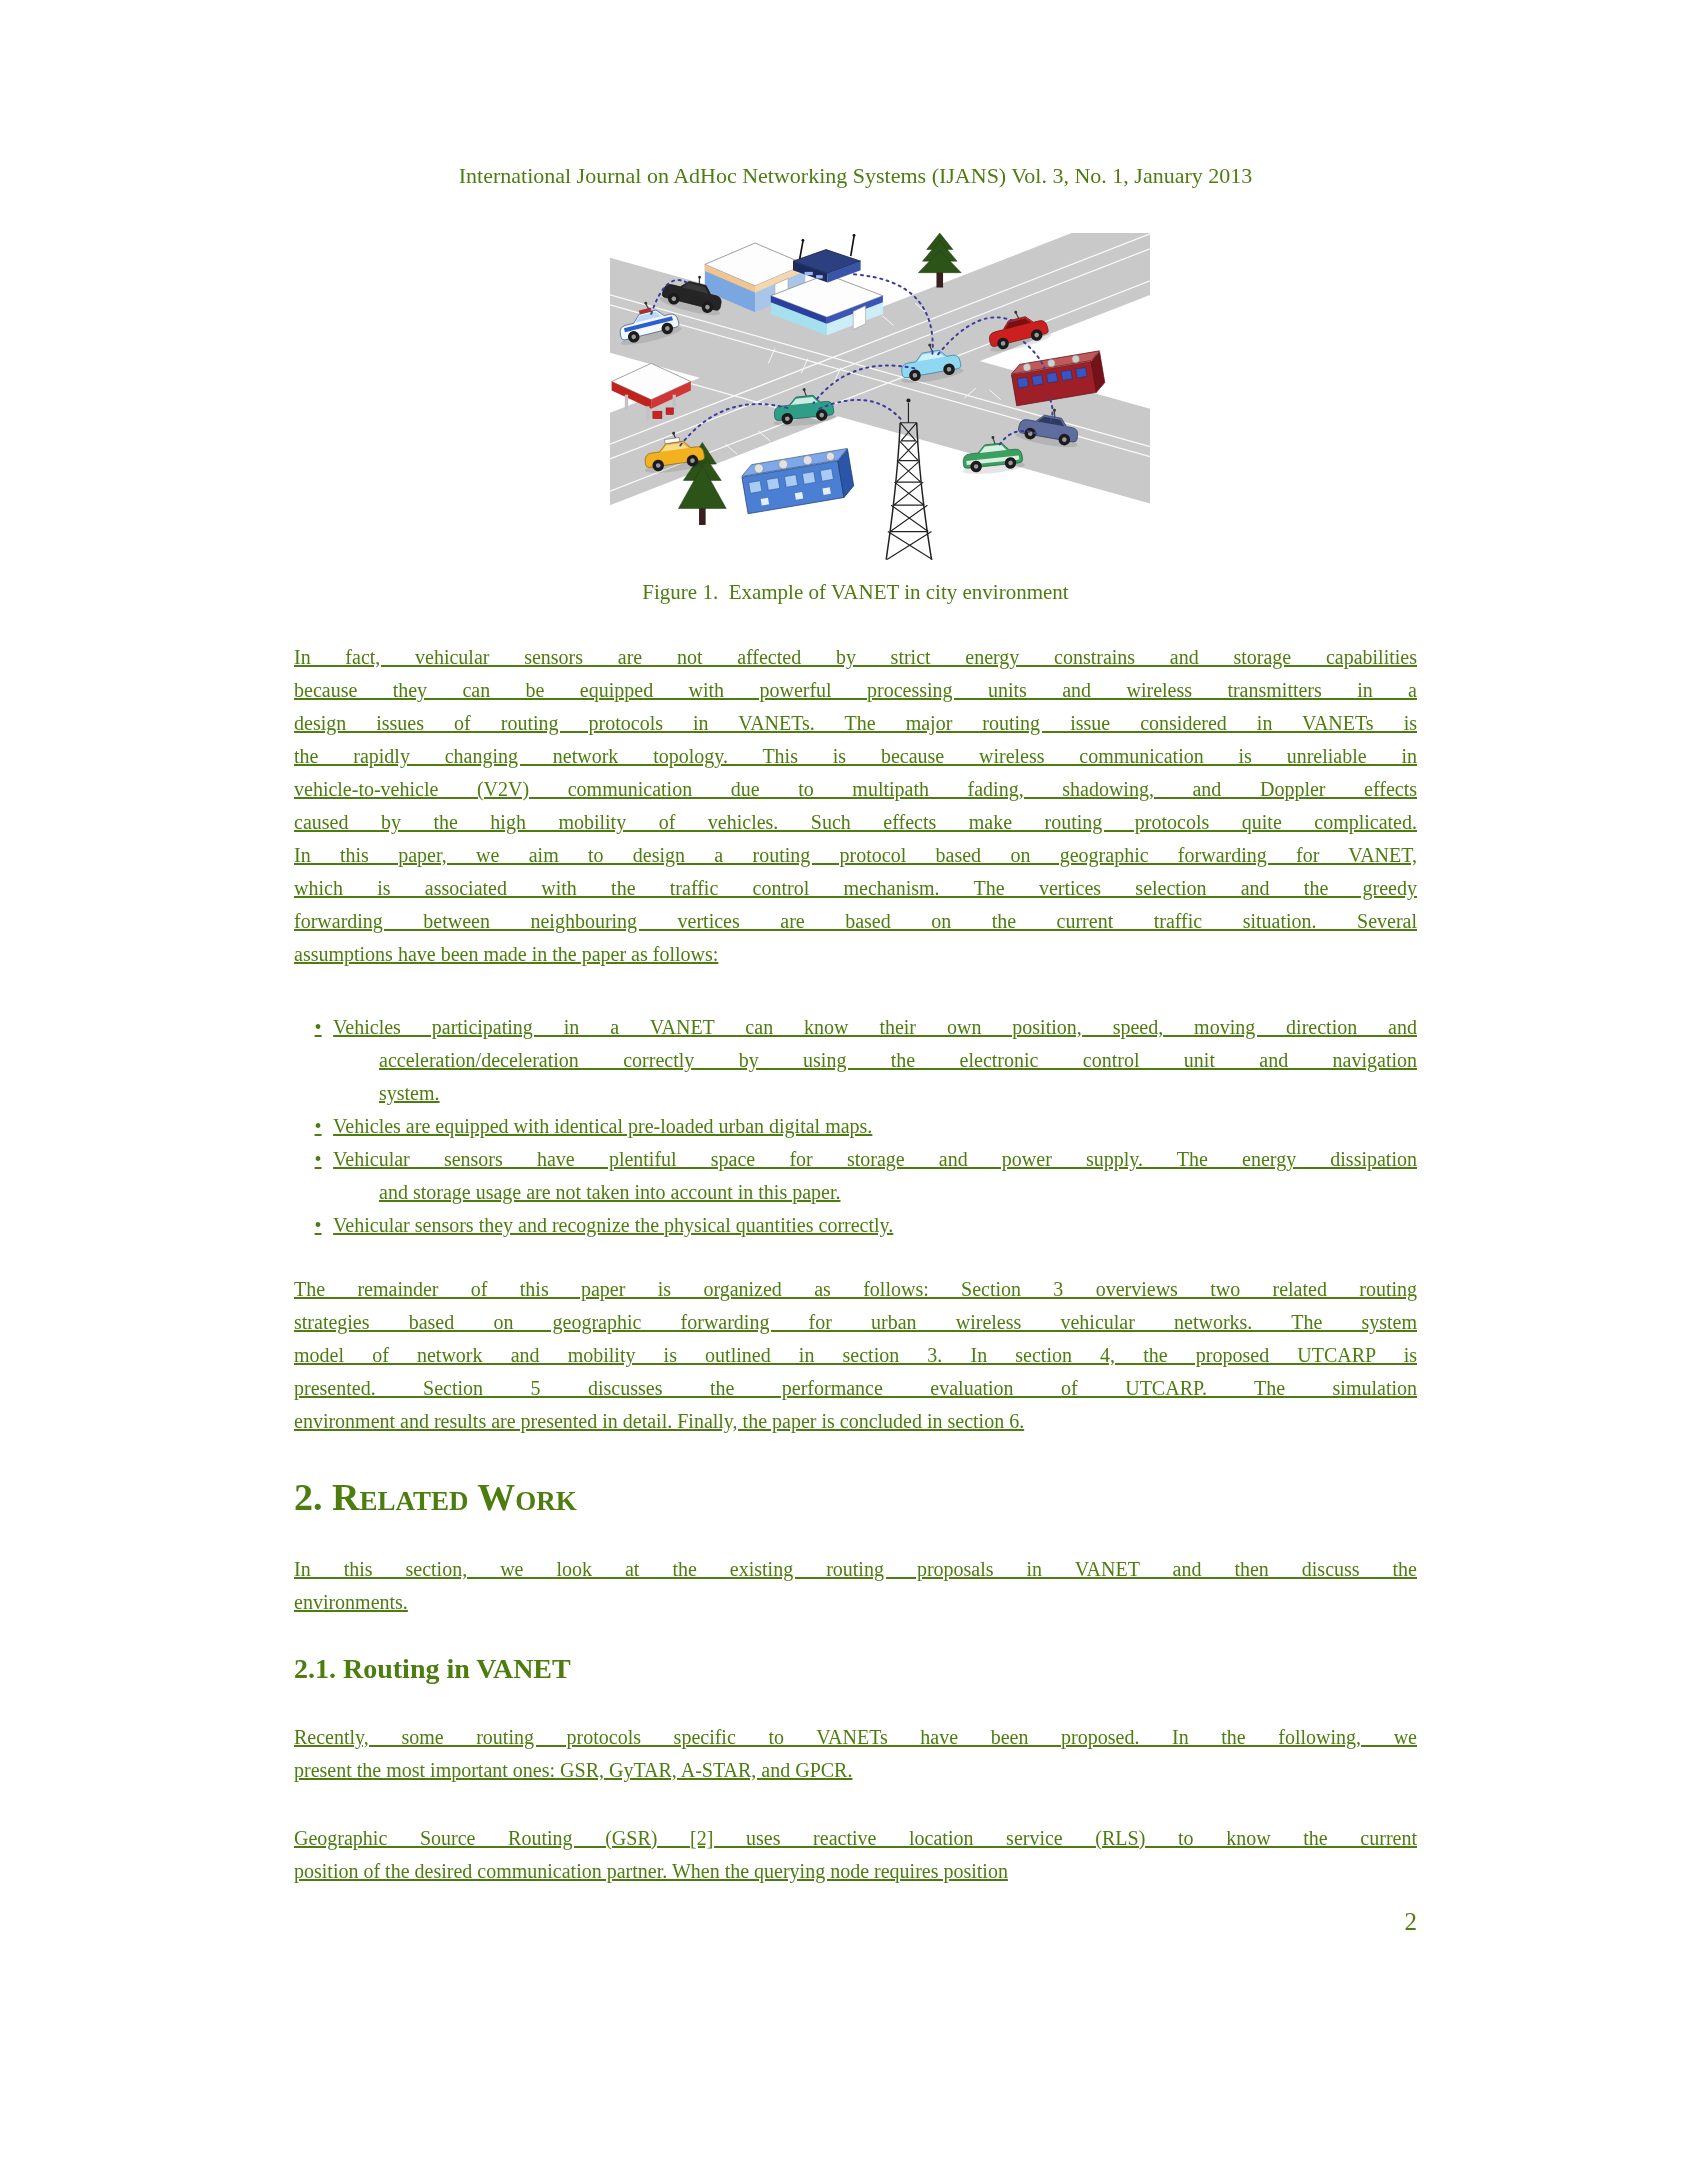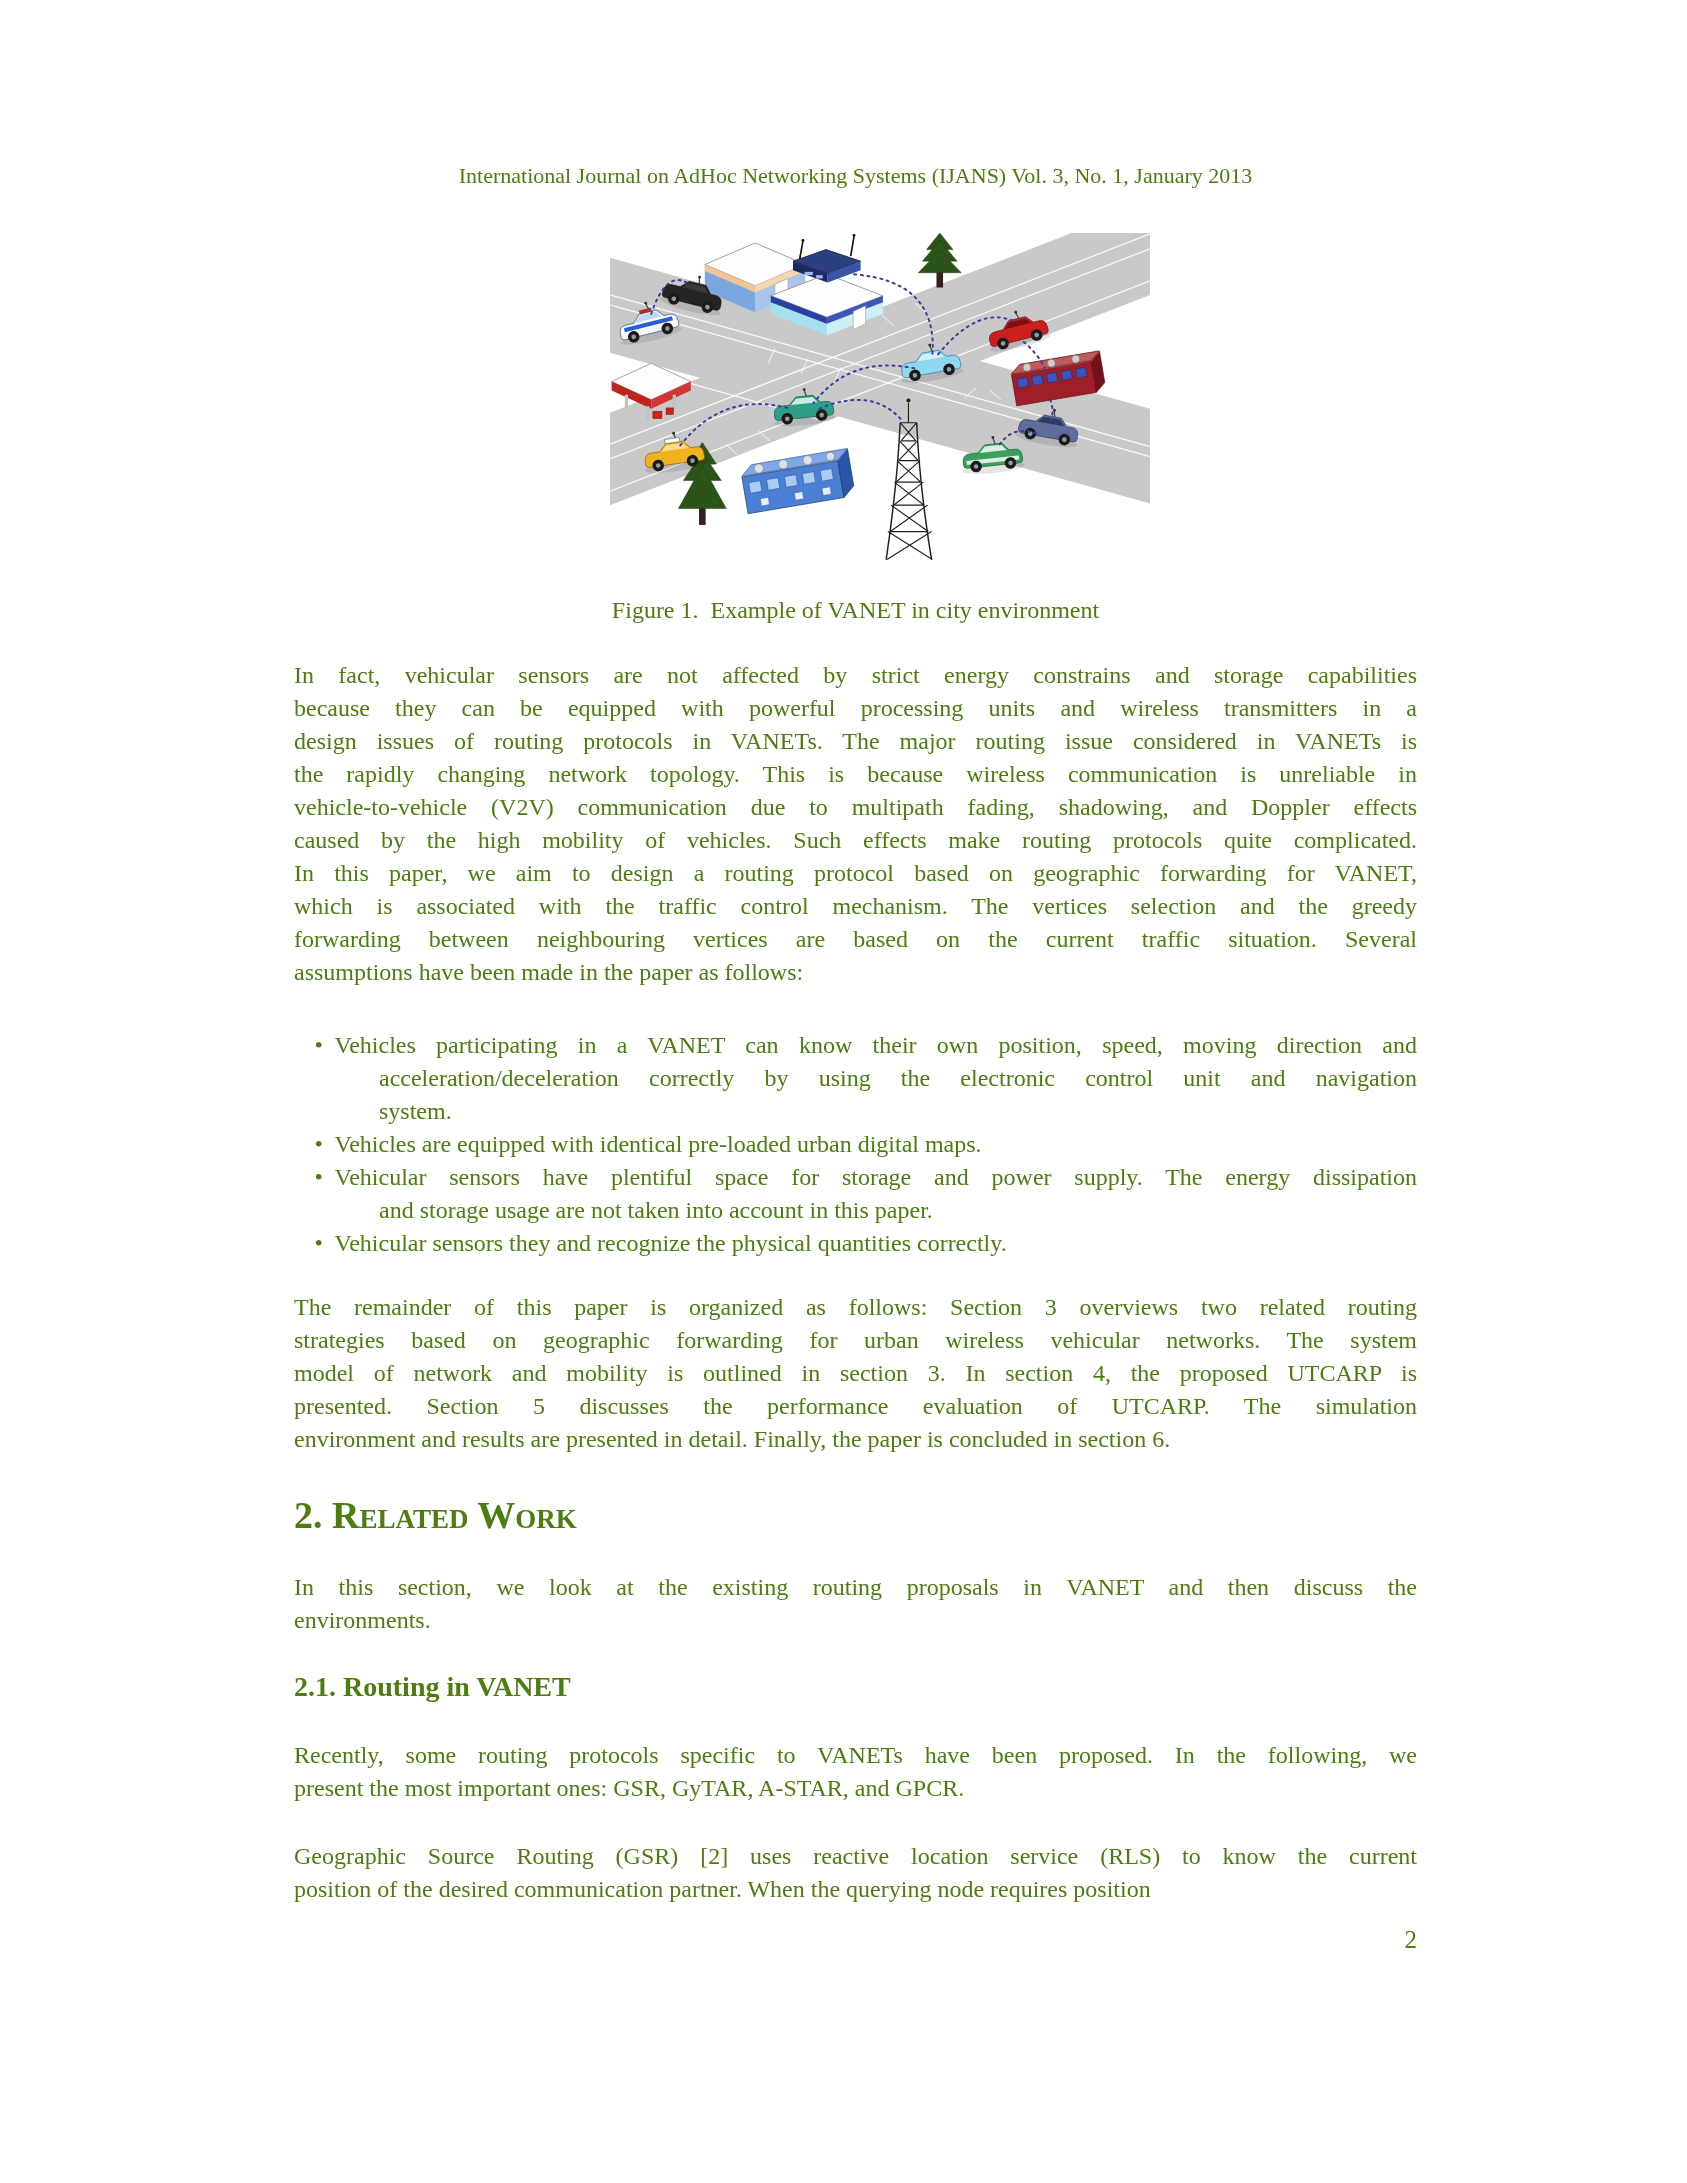--- a/index.html
+++ b/index.html
@@ -1,22 +1,22 @@
 <!DOCTYPE html>
 <html style="font-size:13px"><head>
 <meta charset="utf-8">
 <style>
   html,body{margin:0;padding:0;background:#ffffff;}
   .page{position:relative;width:1687px;height:2183px;background:#ffffff;
         font-family:"Liberation Serif", serif;color:#4d7c0f;overflow:hidden;}
   .content{position:absolute;left:294px;top:0;width:1123px;}
   .header{margin-top:162px;text-align:center;font-size:22px;line-height:28px;}
   .figwrap{margin-top:43px;margin-left:316px;width:540px;height:330px;}
-  .caption{margin-top:32px;text-align:center;font-size:24px;line-height:30px;white-space:pre;}
-  .para{font-size:24px;line-height:33px;}
+  .caption{margin-top:14px;text-align:center;font-size:21px;line-height:30px;white-space:pre;}
+  .para{font-size:20px;line-height:33px;text-decoration:underline;}
   .p1{margin-top:34px;}
   .bullets{margin-top:40px;}
   .p2{margin-top:31px;}
   .h2{margin-top:36px;font-size:38px;line-height:46px;font-weight:bold;font-variant:small-caps;}
   .p3{margin-top:33px;}
   .h3{margin-top:32px;font-size:28px;line-height:36px;font-weight:bold;}
   .p4{margin-top:34px;}
   .p5{margin-top:35px;}
   .pagenum{margin-top:17.3px;text-align:right;font-size:25px;line-height:33px;}
   .tline{text-align:left;}

